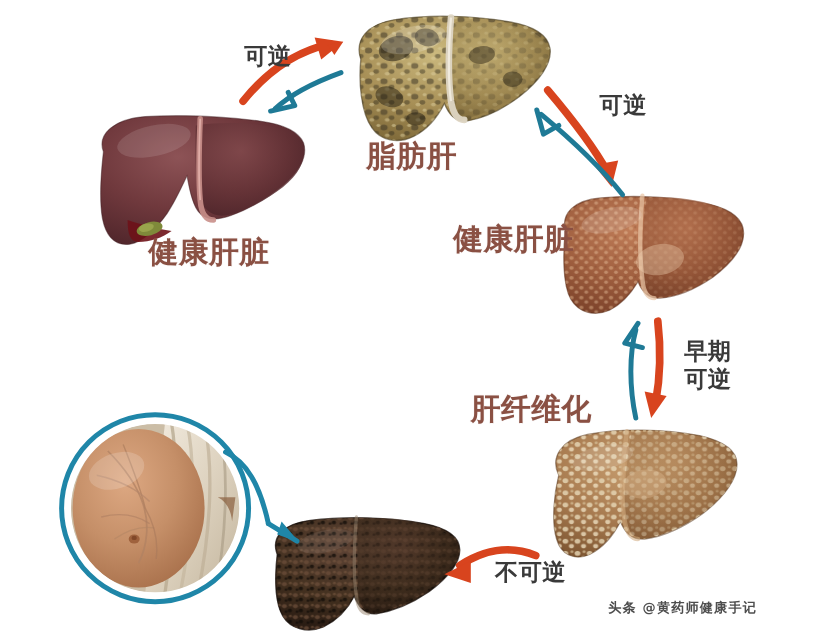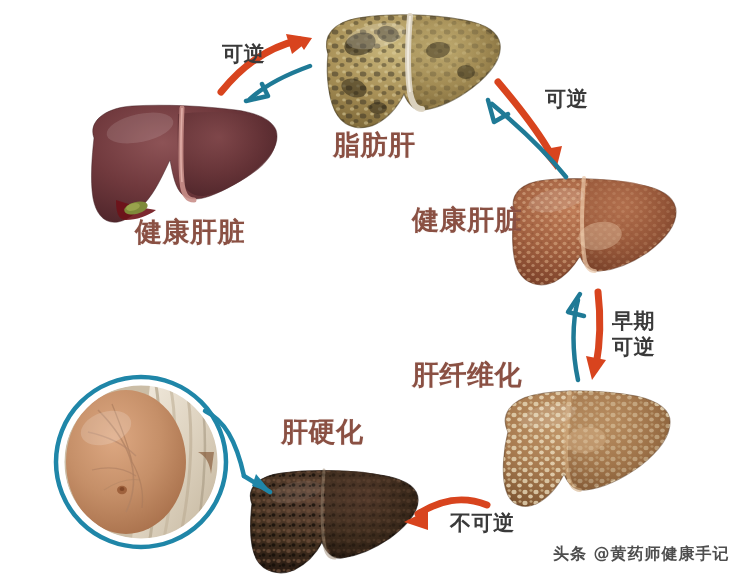--- a/index.html
+++ b/index.html
@@ -9,42 +9,42 @@
     background:#ffffff;
     font-family:"DejaVu Sans","Liberation Sans",sans-serif;
     overflow:hidden;
     position:relative;
   }
   #stage{position:absolute;left:0;top:0;width:752px;height:584px;}
   #svg-layer{position:absolute;left:0;top:0;width:752px;height:584px;}
 
   .label{
     position:absolute;
-    font-family:Liberation Serif, serif;
+    font-family:Liberation Mono, monospace;
     white-space:nowrap;
     line-height:1.05;
     letter-spacing:0.5px;
     -webkit-font-smoothing:antialiased;
   }
   .stage-label{
     color:#8a5043;
     font-size:27px;
     font-weight:700;
     text-shadow:0 0 1px rgba(138,80,67,.25);
   }
   .arrow-label{
     color:#3a3a3a;
     font-size:21px;
     font-weight:600;
   }
-  .arrow-label.two-line{line-height:1.22;white-space:normal;text-align:center;}
+  .arrow-label.two-line{line-height:1.22;white-space:normal;text-align:center;margin-left:10px;}
   .watermark{
     position:absolute;
     color:#3f3f3f;
-    font-size:16px;
+    font-size:12px;
     font-weight:700;
     opacity:.92;
     letter-spacing:1px;
   }
 </style>
 </head>
 <body>
 
 <div id="stage">
 
@@ -296,23 +296,22 @@
       <path d="M404,522 L428,510 L428,530 Z" fill="#d8441e"></path>
     </g>
   </svg>
 
   <div class="label stage-label" style="left:333px;top:131px;">脂肪肝</div>
 
   <div class="label stage-label" style="left:135px;top:218px;">健康肝脏</div>
 
   <div class="label stage-label" style="left:412px;top:206px;">健康肝脏</div>
 
-  <div class="label stage-label" style="left:412px;top:361px;">肝纤维化</div>
-
-  <div class="label stage-label" style="left:281px;top:418px;">肝硬化</div>
+  <div class="label stage-label" style="left:428px;top:361px;">肝纤维化</div>
+
 
   <div class="label arrow-label" style="left:222px;top:43px;">可逆</div>
 
   <div class="label arrow-label" style="left:545px;top:88px;">可逆</div>
 
   <div class="label arrow-label two-line" style="left:612px;top:309px;">
     <div>早期</div>
     <div>可逆</div>
   </div>
 

